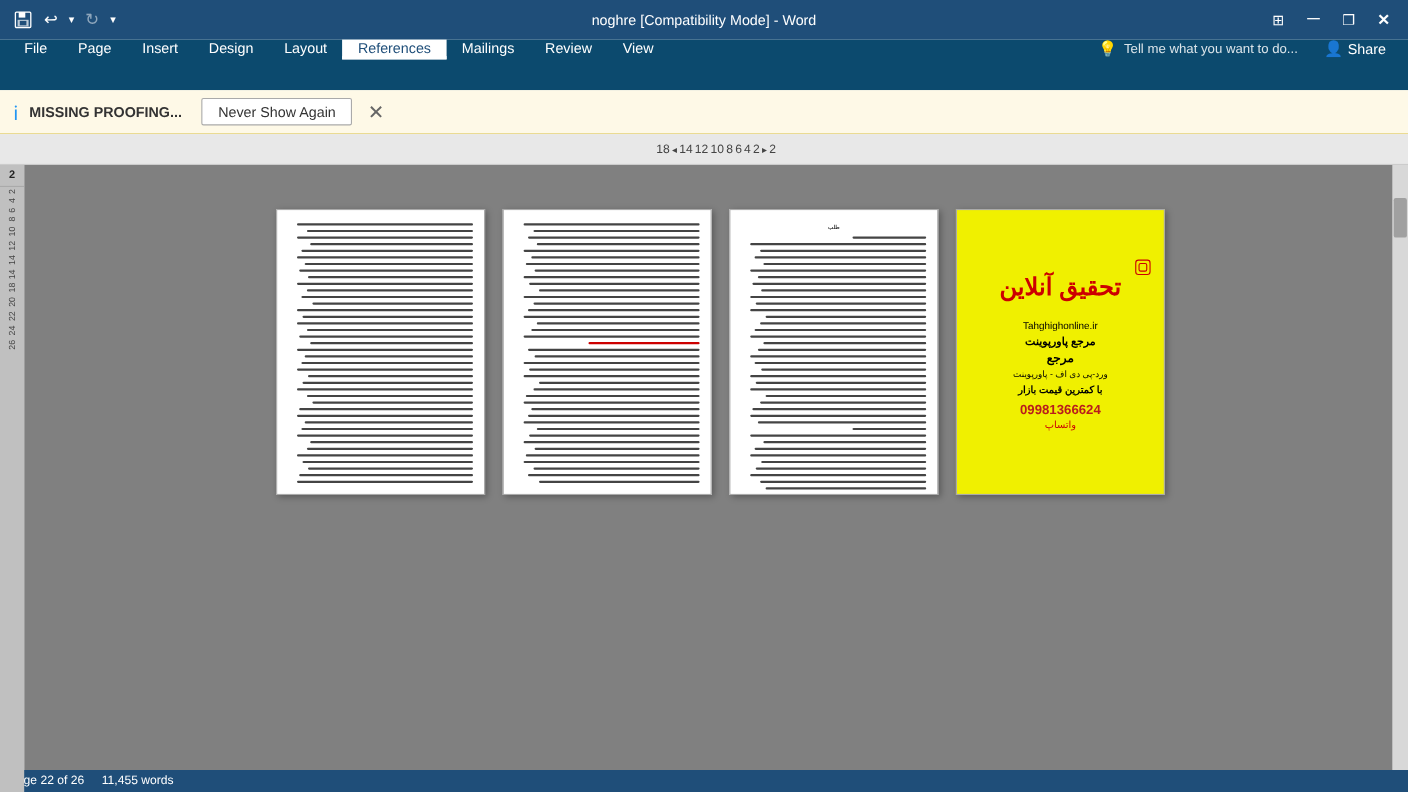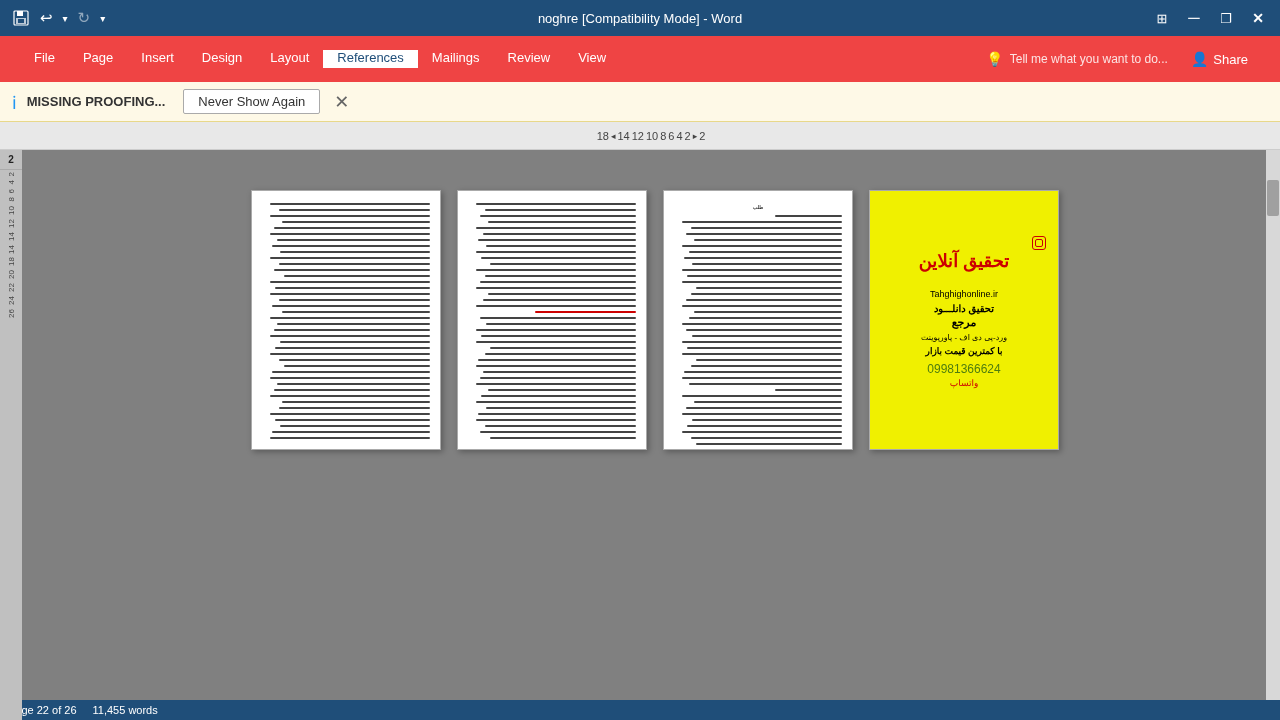--- a/index.html
+++ b/index.html
@@ -50,25 +50,25 @@
       border: none;
       font-size: 14px;
       cursor: pointer;
       padding: 2px 4px;
       display: flex;
       align-items: center;
     }
 
     
     .ribbon {
-      background: #ef4444;
+      background: #0c4a6e;
       height: 46px;
       display: flex;
-      align-items: center;
-      padding: 0 20px;
+      align-items: flex-start;
+      padding: 0 8px;
     }
     .ribbon-tab {
       color: white;
       font-size: 13px;
       padding: 0 14px;
       display: flex;
       align-items: center;
       cursor: pointer;
       border-bottom: 3px solid transparent;
     }
@@ -442,27 +442,27 @@
             <div style="height:2px; background:#444; width:92%; margin-bottom:2px; border-radius:1px;"></div>
             <div style="height:2px; background:#444; width:95%; margin-bottom:2px; border-radius:1px;"></div>
             <div style="height:2px; background:#444; width:90%; margin-bottom:2px; border-radius:1px;"></div>
             <div style="height:2px; background:#444; width:87%; margin-bottom:2px; border-radius:1px;"></div>
           </div>
         </div>
       </div>
 
       <div class="doc-page ad-page">
         <div style="text-align:center; direction:rtl; width:100%; padding:8px 4px;">
-          <div style="font-size:18px; font-weight:bold; color:#cc0000; line-height:1.1; margin-bottom:4px;">تحقیق آنلاین</div>
+          <div style="font-size:22px; font-weight:bold; color:#cc0000; line-height:1.1; margin-bottom:4px;">تحقیق آنلاین</div>
           <div style="font-size:9px; color:#000; direction:ltr; margin-bottom:4px;margin-top:17px;">Tahghighonline.ir</div>
-          <div style="font-size:10px; font-weight:bold; color:#000; direction:rtl; letter-spacing:-0.5px; margin-bottom:2px;">تحقیق دانلـــود</div>
+          <div style="font-size:10px; font-weight:bold; color:#000; direction:rtl; letter-spacing:-0.5px; margin-bottom:2px;">مرجع پاورپوینت</div>
           <div style="font-size:11px; font-weight:bold; color:#000; direction:rtl; margin-bottom:4px;">مرجع</div>
           <div style="font-size:8px; color:#000; direction:rtl; margin-bottom:4px;">ورد-پی دی اف - پاورپوینت</div>
           <div style="font-size:9px; font-weight:bold; color:#000; direction:rtl; margin-bottom:6px;">با کمترین قیمت بازار</div>
-          <div style="font-size:12px; font-weight:normal; color:#4d7c0f; direction:ltr; margin-bottom:2px;">09981366624</div>
+          <div style="font-size:12px; font-weight:bold; color:#b91c1c; direction:ltr; margin-bottom:2px;">09981366624</div>
           <div style="font-size:9px; color:#cc0000; direction:rtl;">واتساپ</div>
         </div>
 
         <div style="position:absolute; top:45px; right:12px; width:14px; height:14px; border:1.5px solid #cc0000; border-radius:3px; display:flex; align-items:center; justify-content:center;">
           <div style="width:8px; height:8px; border:1px solid #cc0000; border-radius:2px;"></div>
         </div>
       </div>
 
     </div>
   </div>

